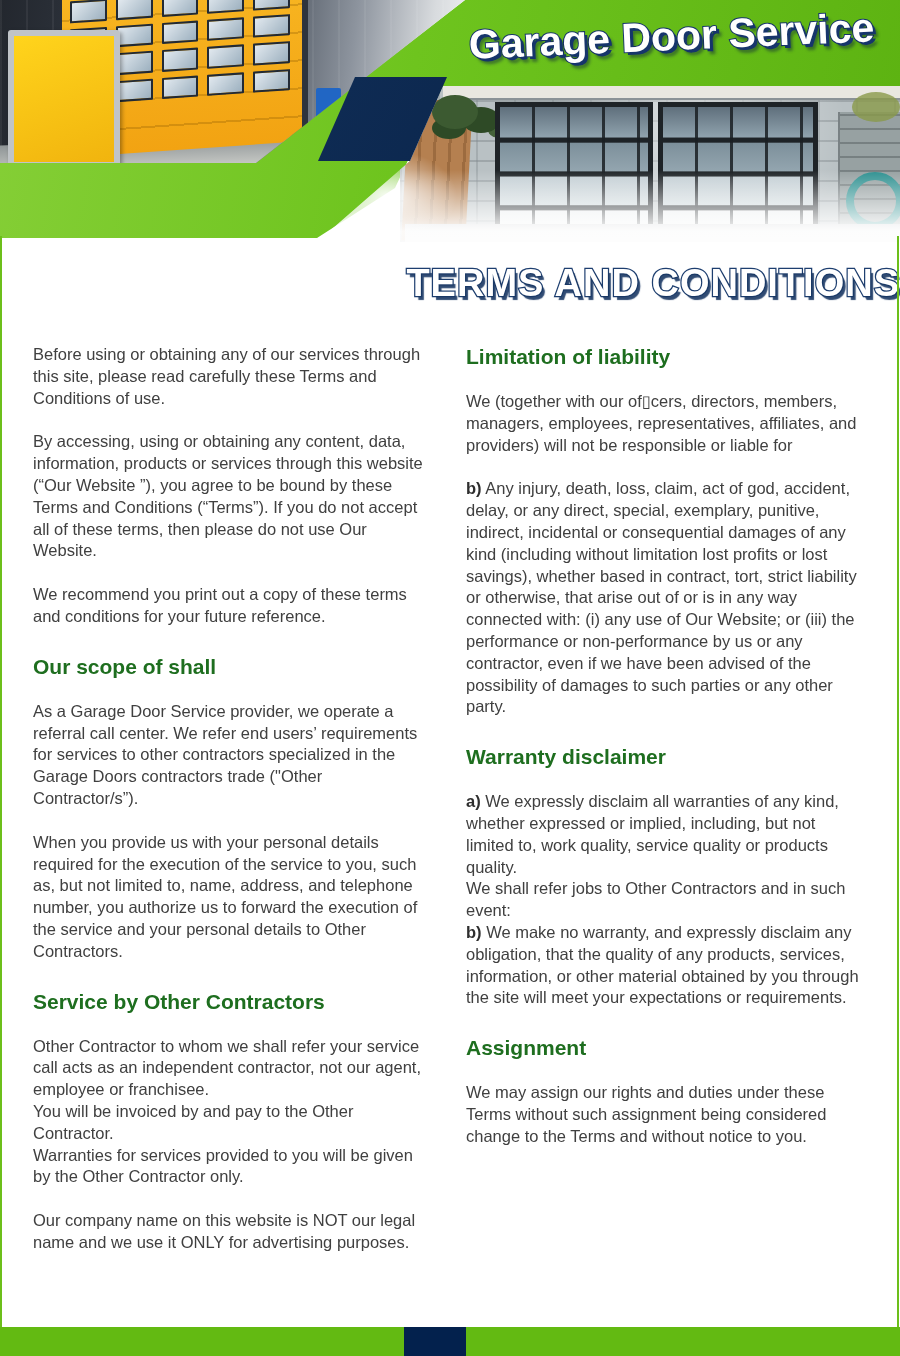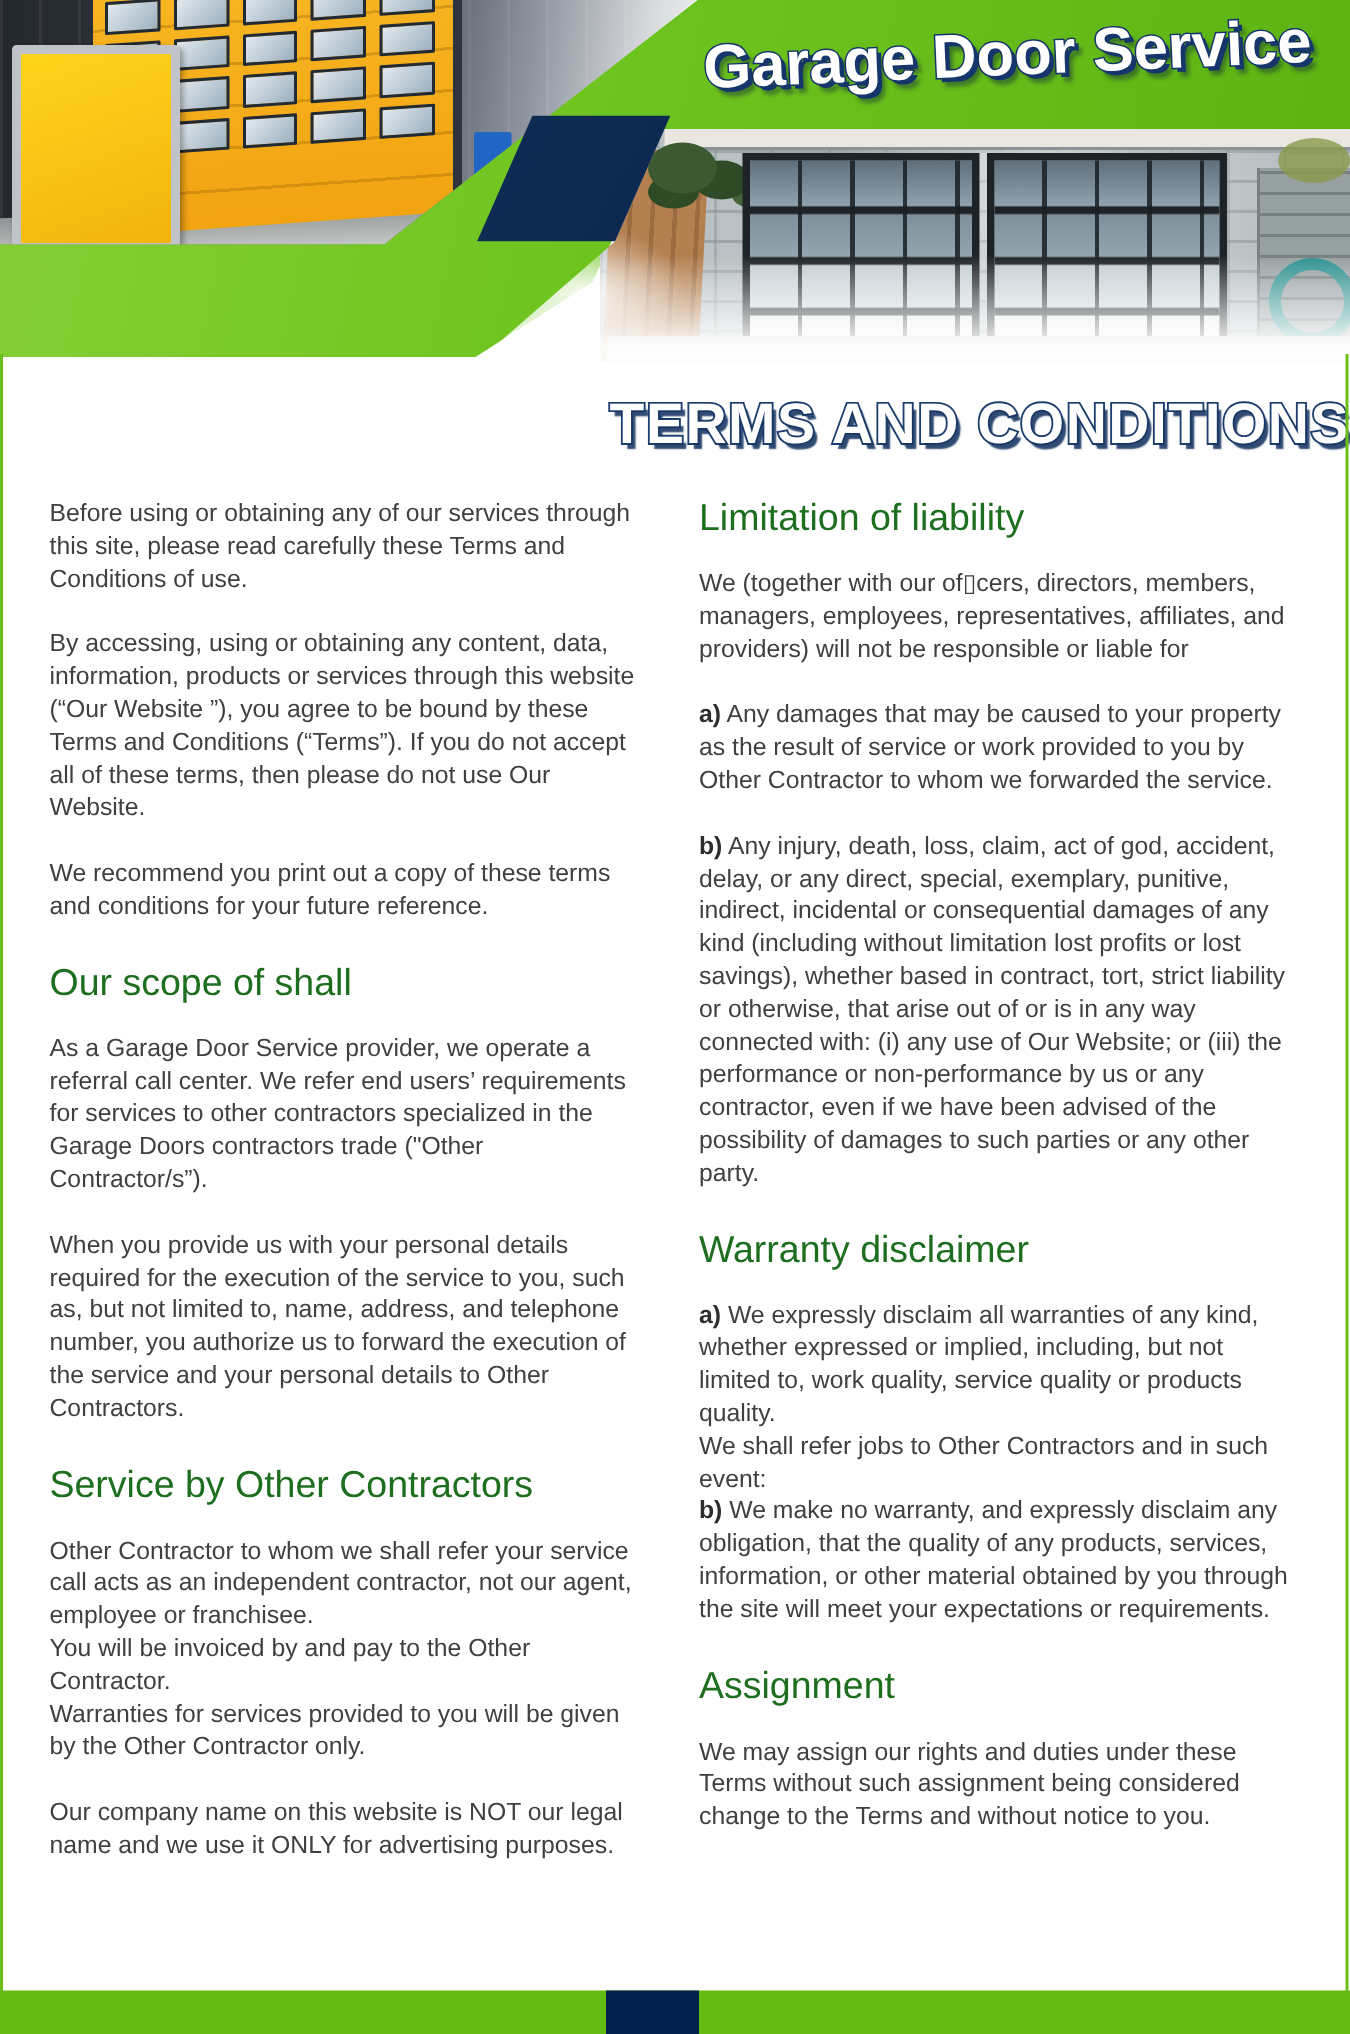--- a/index.html
+++ b/index.html
@@ -78,22 +78,22 @@
   .title{margin:17px 0 0;text-align:right;font-size:38px;font-weight:700;letter-spacing:1px;color:#fff;
     -webkit-text-stroke:2.5px #1d3e6f;paint-order:stroke fill;
     text-shadow:3px 4px 1px rgba(25,55,100,.9);}
   
   .columns{display:flex;padding:0 0 0 33px;gap:41px;margin-top:27px;}
   .col{color:#404040;font-size:16.5px;line-height:21.8px;}
   .col.left{width:392px;}
   .col.right{width:394px;}
   .col p{margin:0 0 22px;white-space:pre-line;}
   .col p.tight{margin:0;}
-  .col h3{margin:26px 0 21px;font-size:25px;line-height:26px;font-weight:400;color:#1e6e1f;}
-  .col > :first-child{margin-top:0;}
+  .col h3{margin:26px 0 21px;font-size:21px;line-height:26px;font-weight:700;color:#1e6e1f;}
+  .col > :first-child{margin-top:12px;}
   .col b{color:#2e2e2e;}
   
   .footer{position:absolute;left:0;right:0;bottom:0;height:29px;background:#63ba12;z-index:45;}
   .footer-navy{position:absolute;left:404px;top:0;width:62px;height:100%;background:#03214d;}
 </style>
 </head>
 <body>
 
 <div class="page">
 
@@ -177,21 +177,20 @@
       <h3>Service by Other Contractors</h3>
       <p>Other Contractor to whom we shall refer your service call acts as an independent contractor, not our agent, employee or franchisee.
 You will be invoiced by and pay to the Other Contractor.
 Warranties for services provided to you will be given by the Other Contractor only.</p>
       <p>Our company name on this website is NOT our legal name and we use it ONLY for advertising purposes.</p>
     </div>
 
     <div class="col right">
       <h3>Limitation of liability</h3>
       <p>We (together with our of▯cers, directors, members, managers, employees, representatives, affiliates, and providers) will not be responsible or liable for</p>
-      <p><b>a)</b><span> Any damages that may be caused to your property as the result of service or work provided to you by Other Contractor to whom we forwarded the service.</span></p>
       <p><b>b)</b><span> Any injury, death, loss, claim, act of god, accident, delay, or any direct, special, exemplary, punitive, indirect, incidental or consequential damages of any kind (including without limitation lost profits or lost savings), whether based in contract, tort, strict liability or otherwise, that arise out of or is in any way connected with: (i) any use of Our Website; or (iii) the performance or non-performance by us or any contractor, even if we have been advised of the possibility of damages to such parties or any other party.</span></p>
       <h3>Warranty disclaimer</h3>
       <p class="tight"><b>a)</b><span> We expressly disclaim all warranties of any kind, whether expressed or implied, including, but not limited to, work quality, service quality or products quality.</span></p>
       <p class="tight">We shall refer jobs to Other Contractors and in such event:</p>
       <p class="tight"><b>b)</b><span> We make no warranty, and expressly disclaim any obligation, that the quality of any products, services, information, or other material obtained by you through the site will meet your expectations or requirements.</span></p>
       <h3>Assignment</h3>
       <p>We may assign our rights and duties under these Terms without such assignment being considered change to the Terms and without notice to you.</p>
     </div>
   </div>
 

